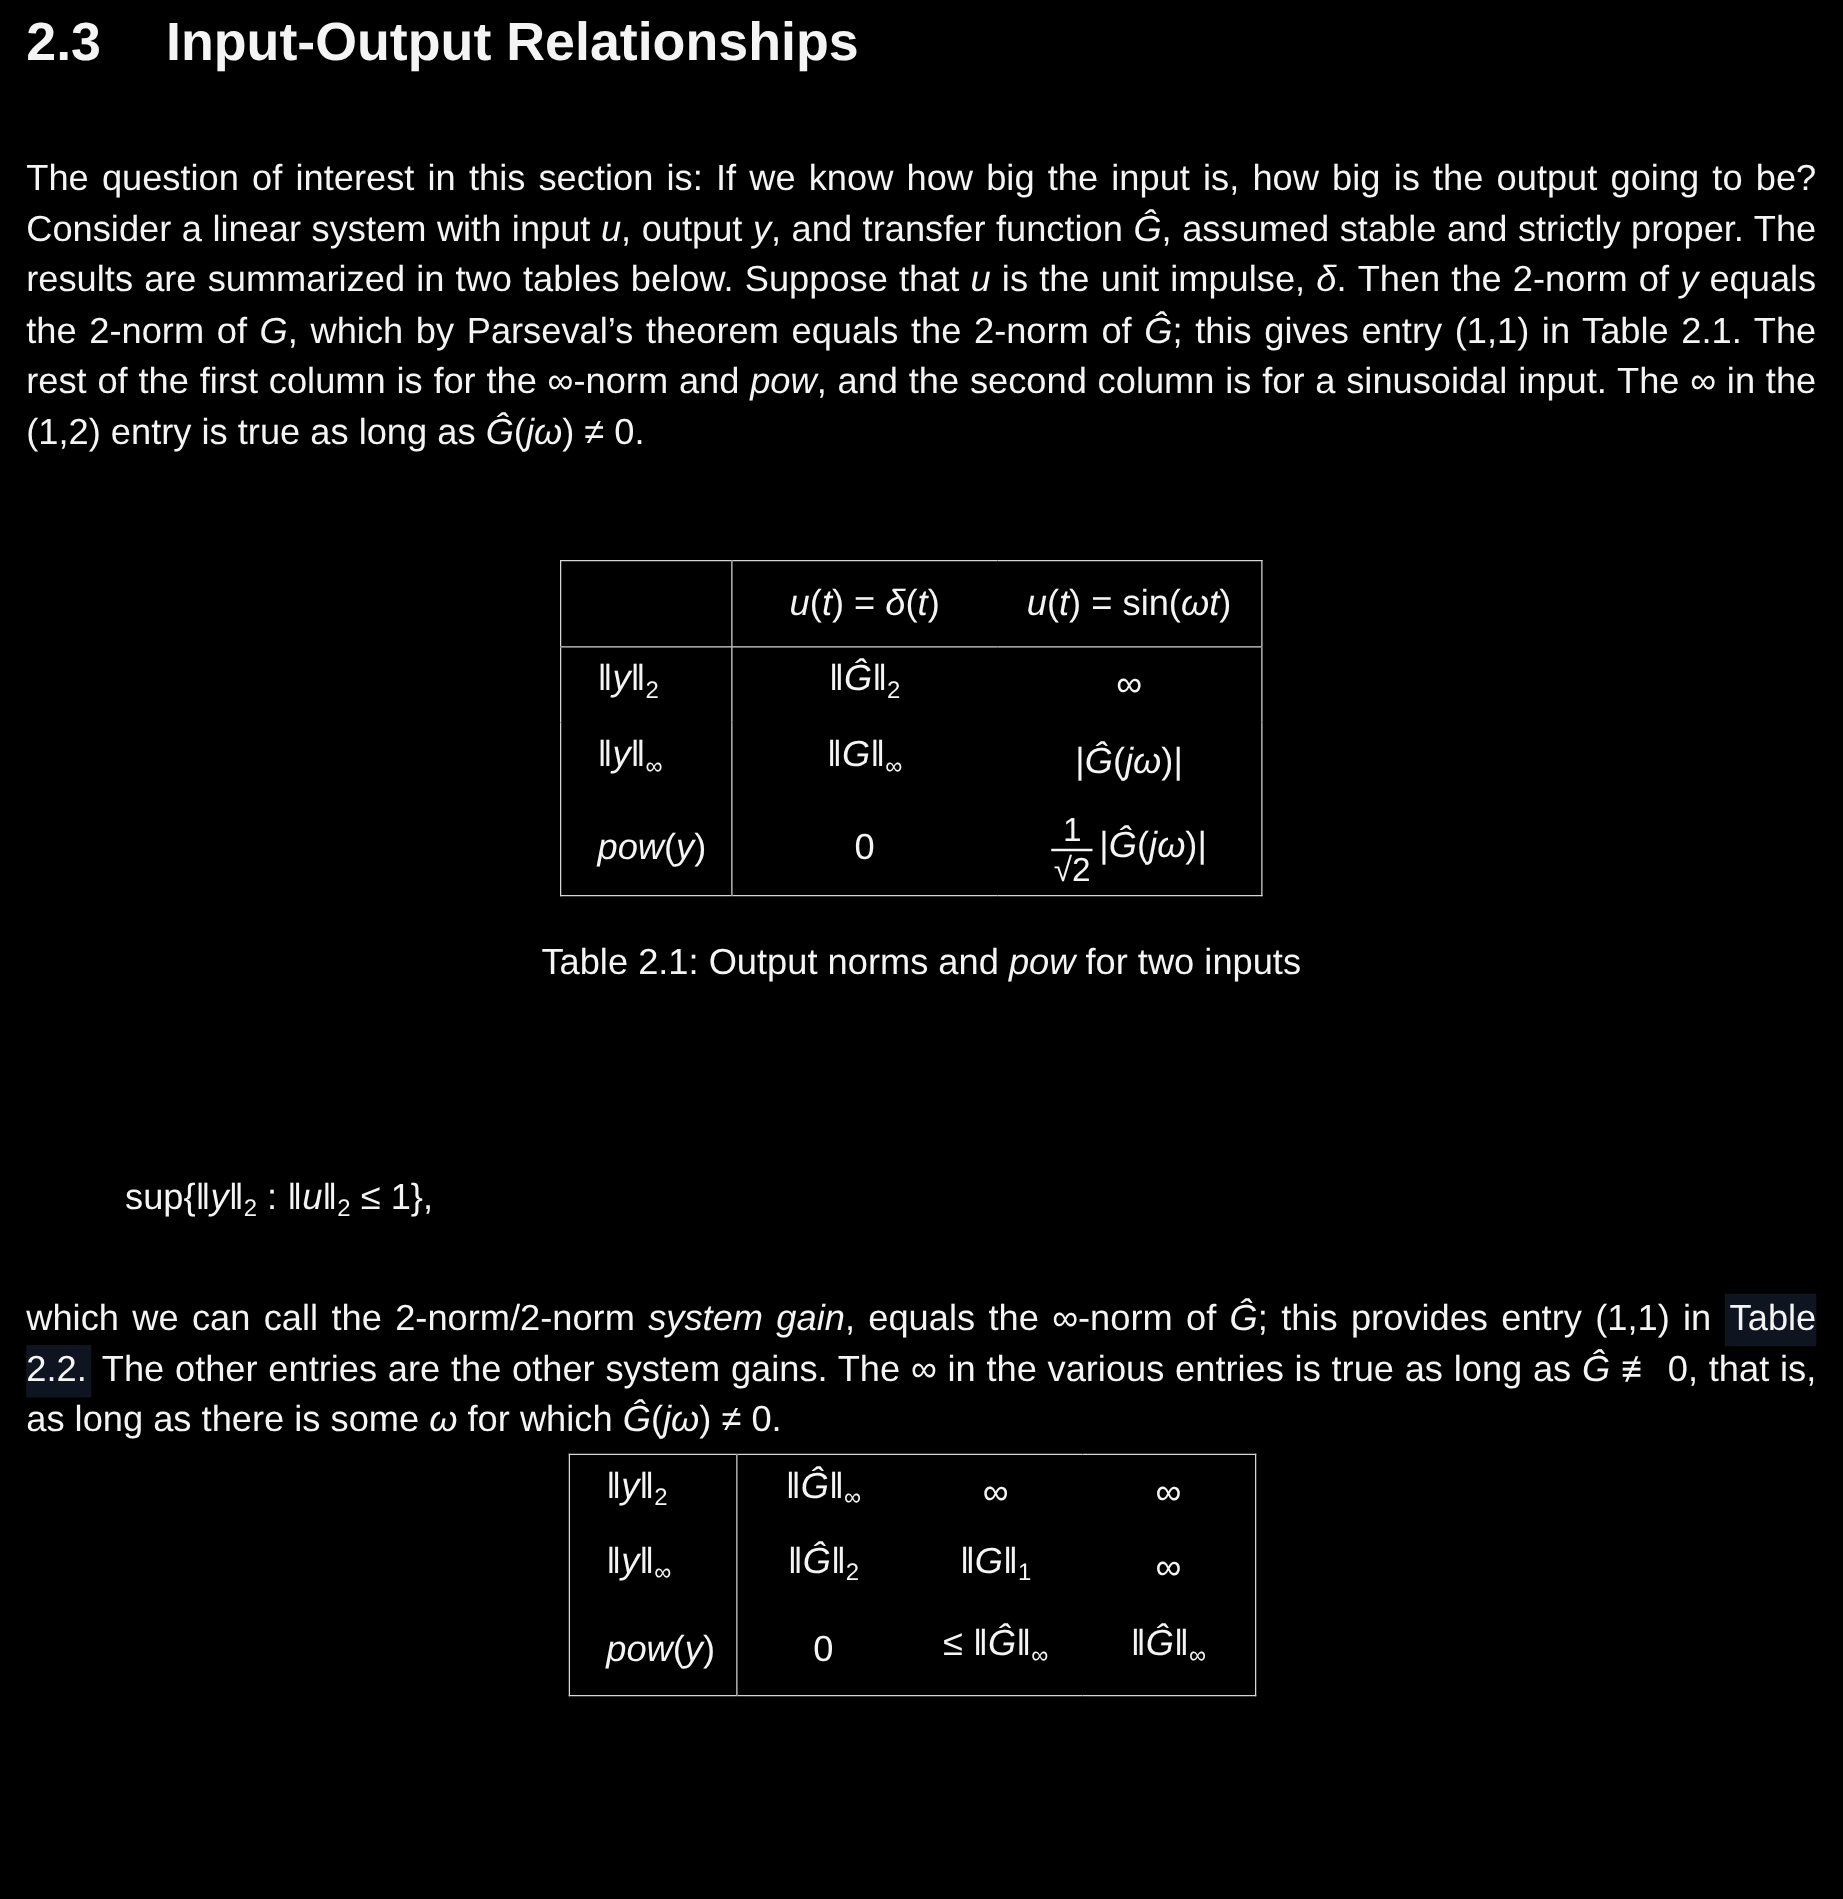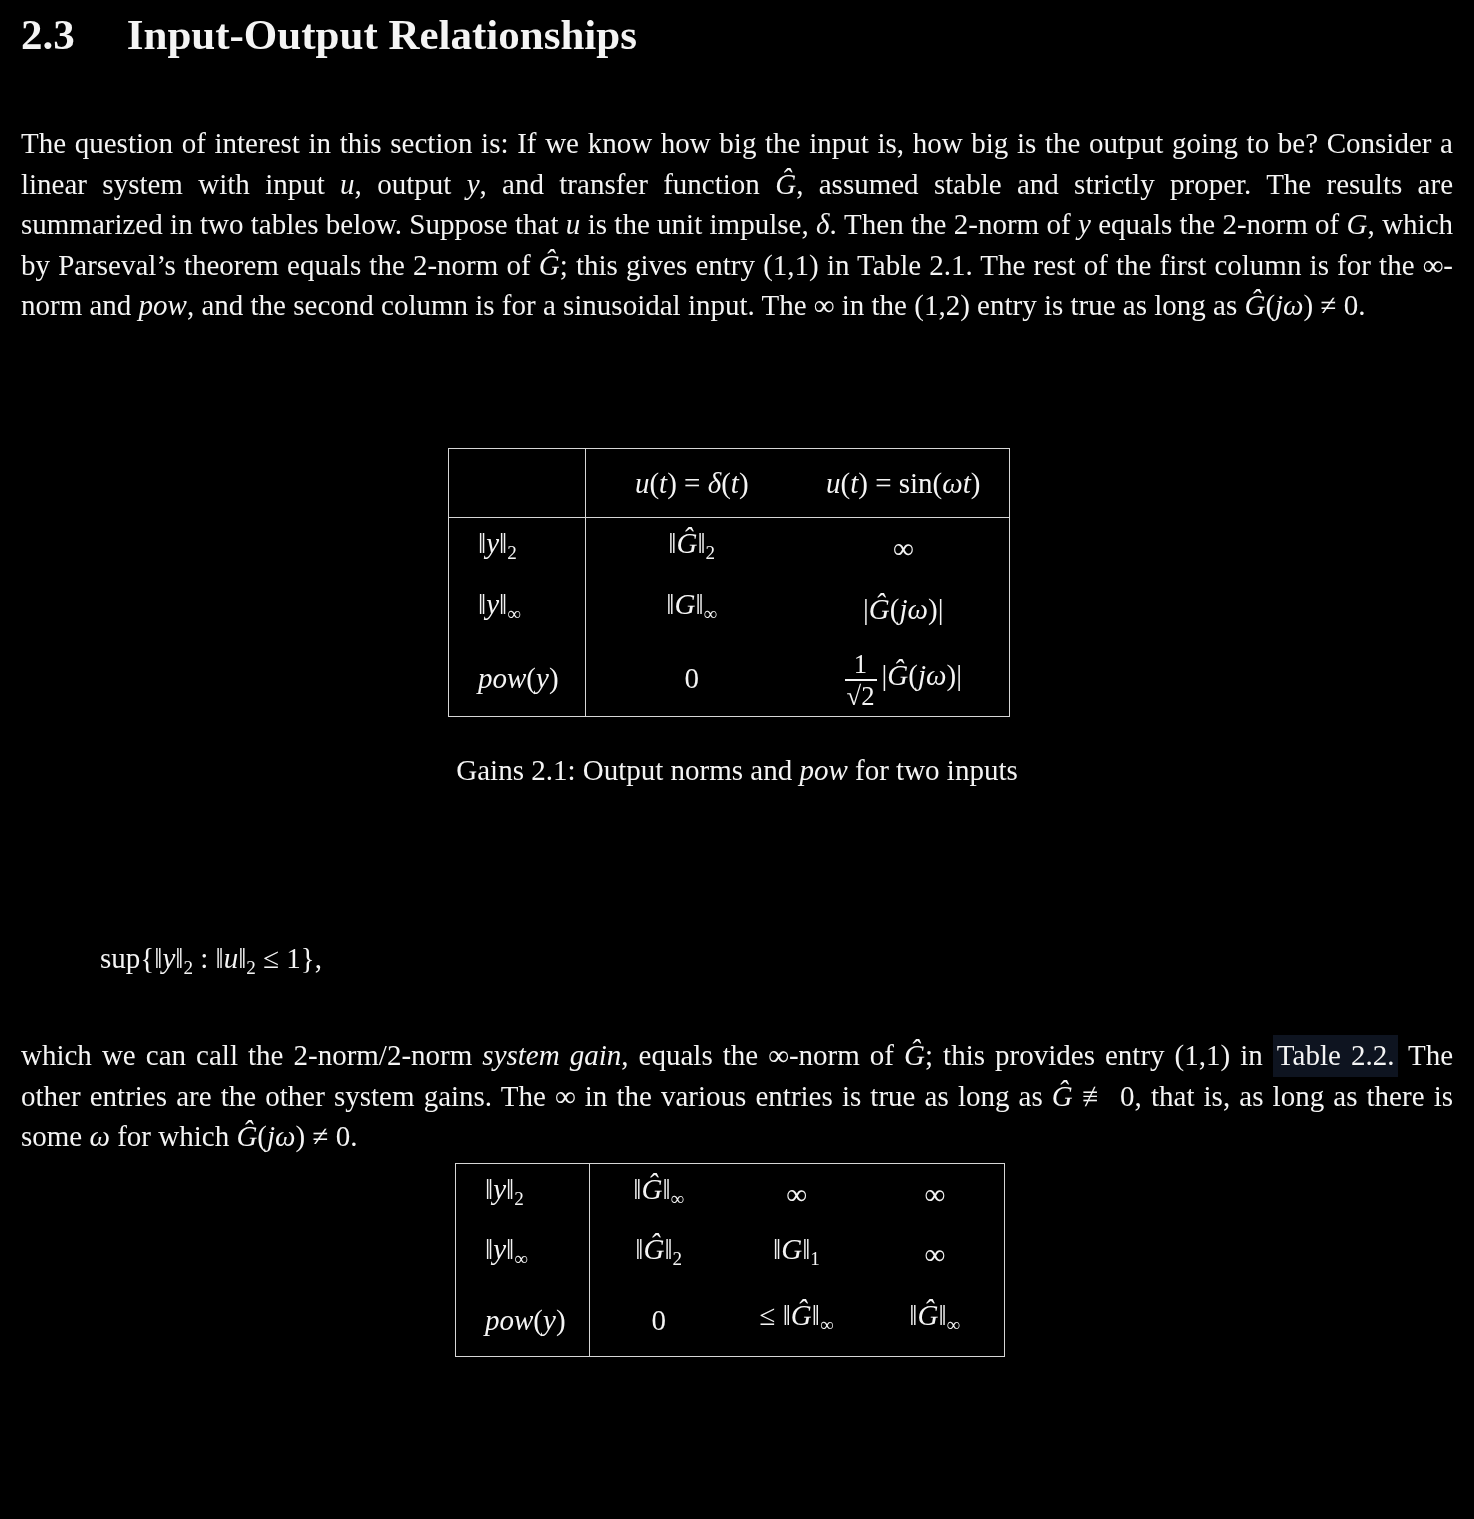--- a/index.html
+++ b/index.html
@@ -2,21 +2,21 @@
 <html style="--bg: #000000; --fg: #f4f4f4; --rule: #d6d6d6; --hl: #0e1420;"><head>
 <meta charset="utf-8">
 <style>
   :root{ --bg:#000000; --fg:#f4f4f4; --rule:#d6d6d6; --hl:#0e1420; }
   html,body{margin:0;padding:0;background:var(--bg);}
   #page{
     position:relative;
     width:1474px;height:1519px;
     background:var(--bg);
     color:var(--fg);
-    font-family:Liberation Serif, serif;
+    font-family:Liberation Sans, sans-serif;
     font-size:29px;line-height:40.5px;
     overflow:hidden;
   }
   .abs{position:absolute;}
 
   #heading{top:8px;left:21px;font-weight:bold;font-size:43px;line-height:1.25;}
   #heading .num{display:inline-block;margin-right:52px;}
 
   .para{left:21px;width:1432px;text-align:justify;}
   #p1{top:94px;}
@@ -97,21 +97,21 @@
           <td><span>0</span></td>
           <td><span class="frac">
                 <span class="fnum">1</span>
                 <span class="fden">√2</span>
               </span><span>|</span><span class="sg-i">Ĝ</span><span>(</span><span class="sg-i">jω</span><span>)|</span></td>
         </tr>
       </tbody>
     </table>
   </div>
 
-  <div id="caption1" class="abs caption"><span>Gains 2.1: Output norms and </span><span class="sg-i">pow</span><span> for two inputs</span></div>
+  <div id="caption1" class="abs caption"><span>Table 2.1: Output norms and </span><span class="sg-i">pow</span><span> for two inputs</span></div>
 
 
   <div id="eq" class="abs"><span>sup{</span><span>‖</span><span class="sg-i">y</span><span>‖</span><span class="sg-sub">2</span><span> : </span><span>‖</span><span class="sg-i">u</span><span>‖</span><span class="sg-sub">2</span><span> ≤ 1},</span></div>
 
   <p id="p3" class="abs para"><span>which we can call the 2-norm/2-norm </span><span class="sg-i">system gain</span><span>, equals the ∞-norm of </span><span class="sg-i">Ĝ</span><span>; this provides entry (1,1) in </span><span class="sg-hl">Table 2.2.</span><span> The other entries are the other system gains. The ∞ in the various entries is true as long as </span><span class="sg-i">Ĝ</span><span> ≢ 0, that is, as long as there is some </span><span class="sg-i">ω</span><span> for which </span><span class="sg-i">Ĝ</span><span>(</span><span class="sg-i">jω</span><span>) ≠ 0.</span></p>
 
   <div id="table2-wrap" class="abs">
     <table class="mtable t2">
       <colgroup>
           <col style="width:134px">

